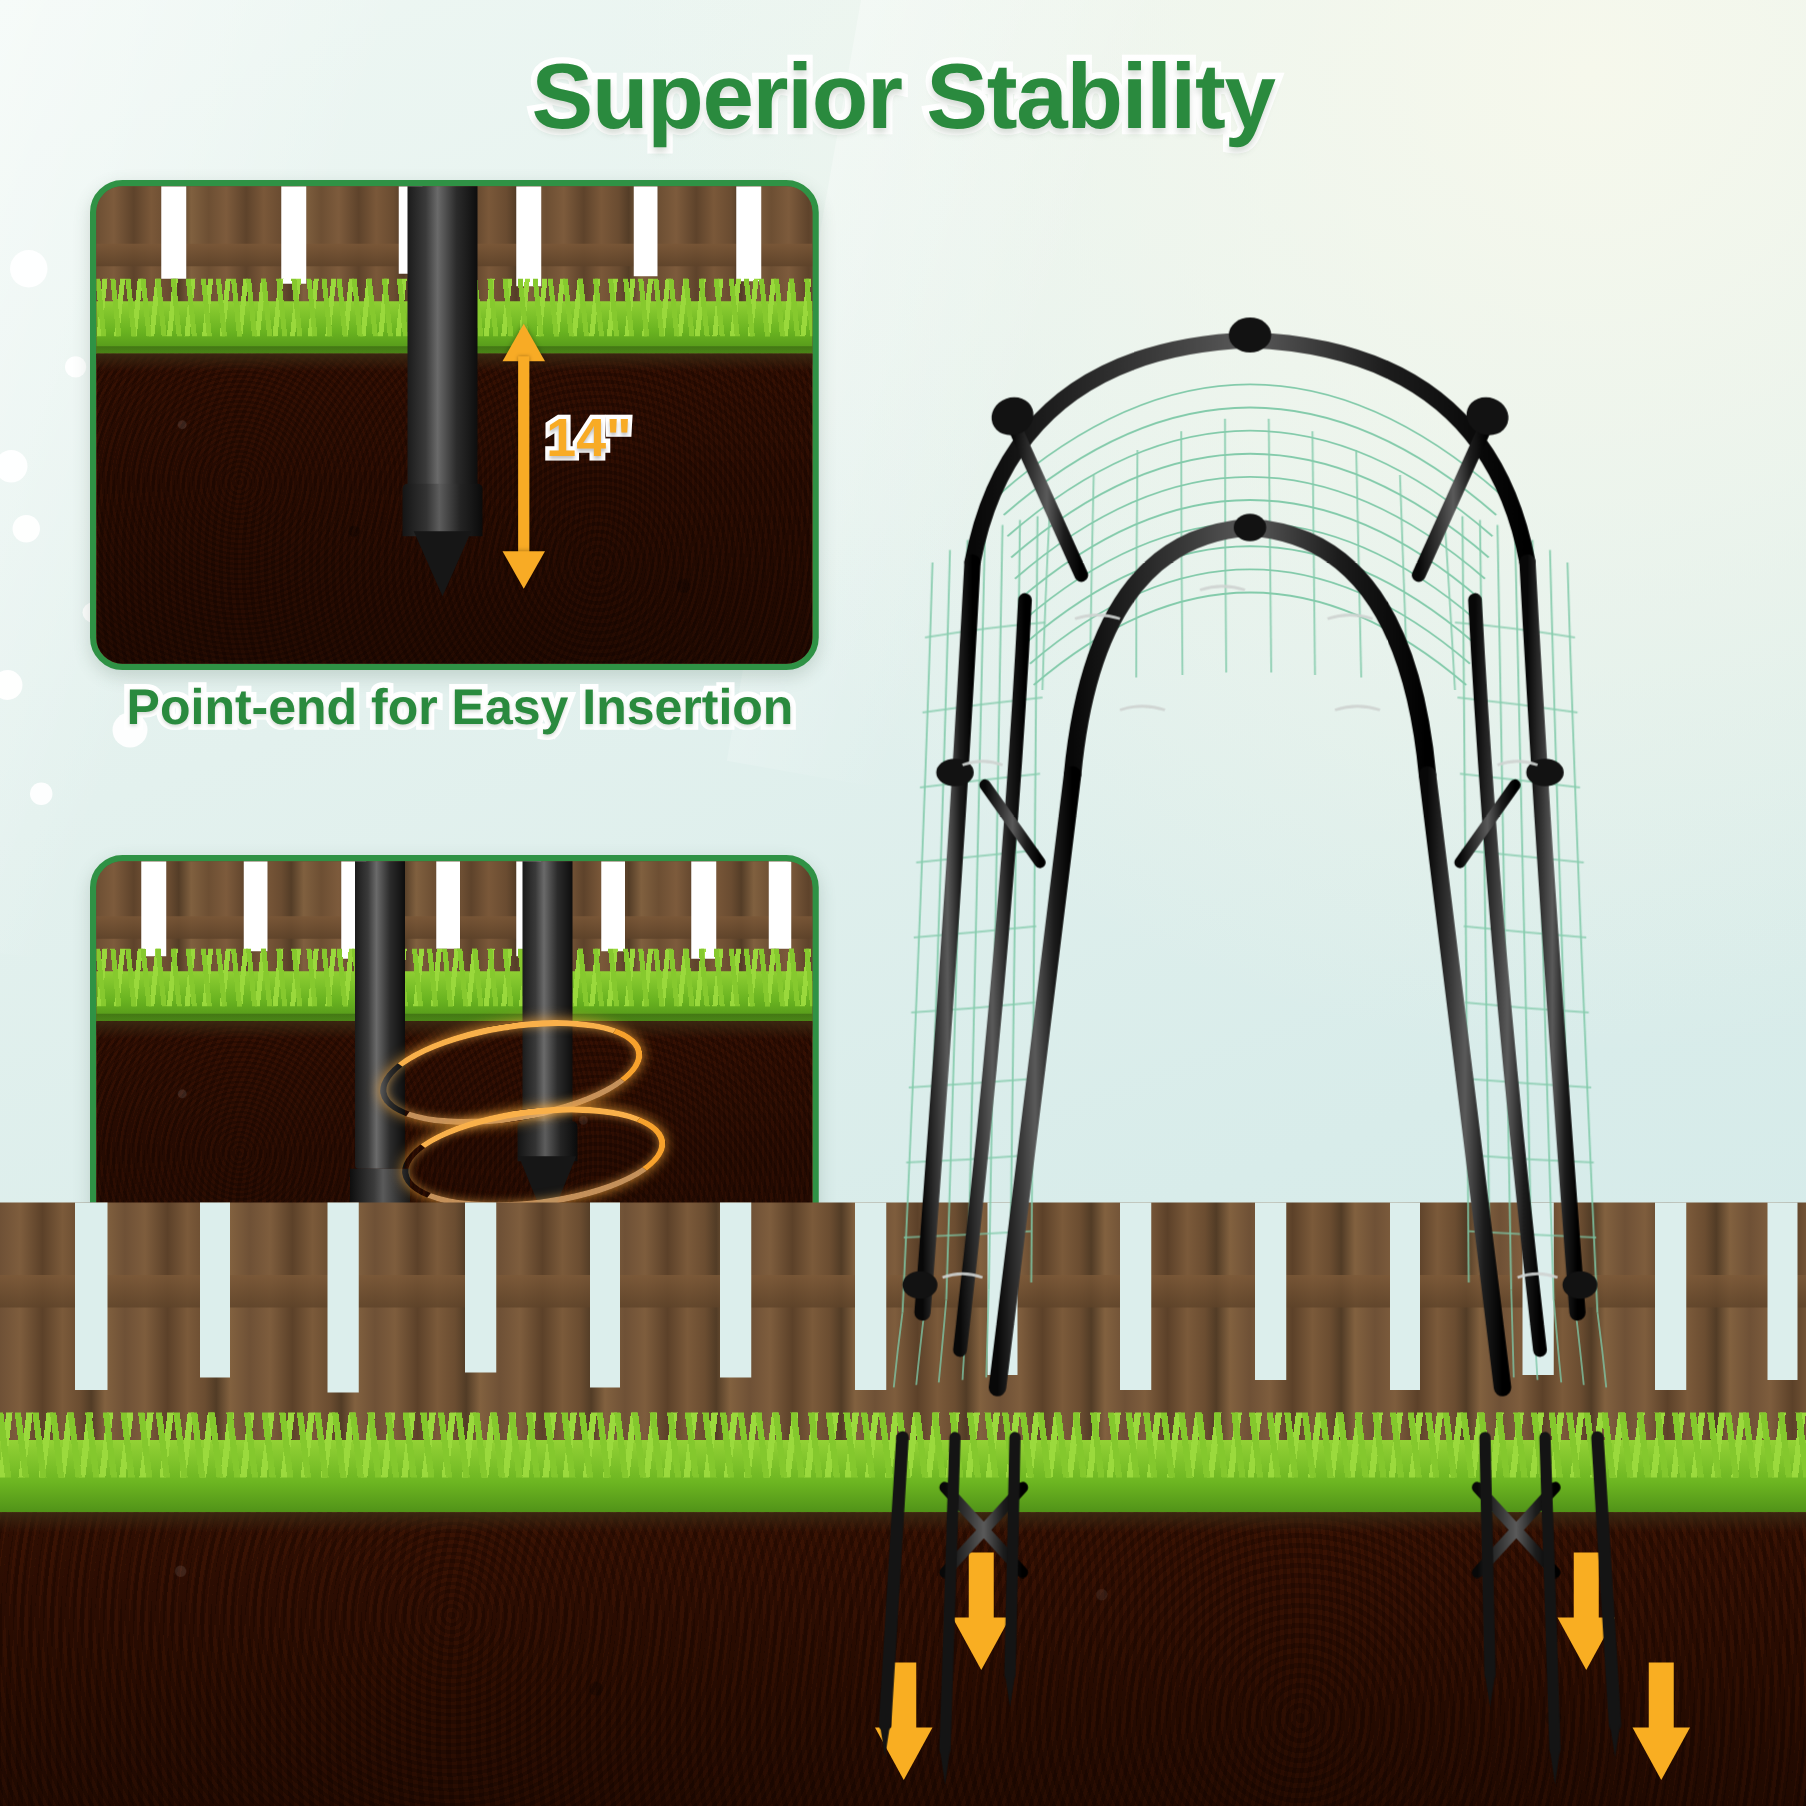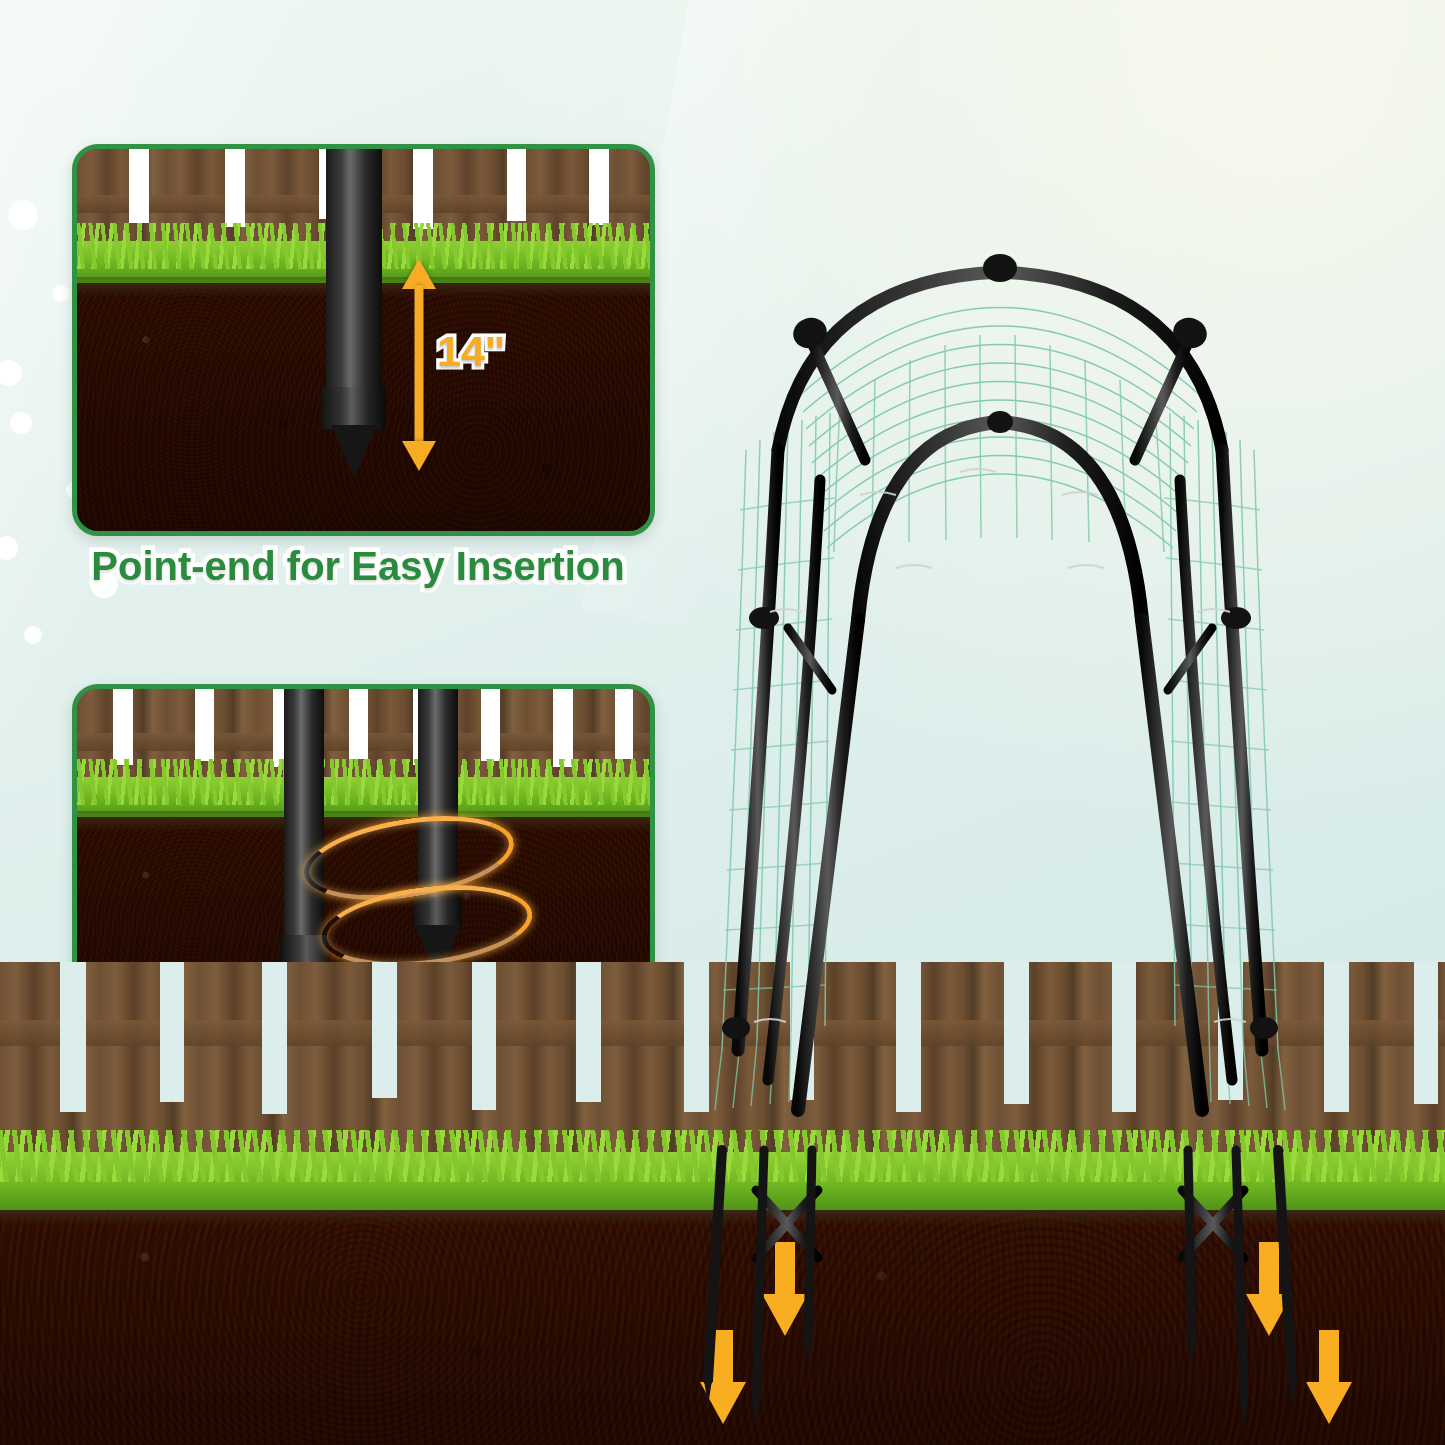--- a/index.html
+++ b/index.html
@@ -223,21 +223,21 @@
   }
   .cap-body{
     position:absolute; width:660px; text-align:center;
     font-size:35px; font-weight:bold; color:#3c3c3c;
     line-height:1.22;
     -webkit-text-stroke:8px #ffffff; paint-order:stroke fill;
     text-shadow:0 2px 3px rgba(110,130,110,.28);
   }
   .cap-body .note{ color:#f5b324; }
 
-  #cap1-head{ left:38px; top:544px;text-align:center; }
+  #cap1-head{ left:48px; top:544px;text-align:center; }
   #cap1-body{ left:28px; top:594px; }
   #cap2-head{ left:38px; top:1082px; }
   #cap2-body{ left:28px; top:1132px; }
 
   
   #bgfence{
     position:absolute; left:0; top:962px; width:1445px; height:196px;
     background:
       repeating-linear-gradient(90deg,
         #6f5136 0px, #7e5d3d 16px, #5c4129 34px, #7b5a3a 50px,
@@ -318,20 +318,21 @@
       <span style="left: 190px; top: 208px; width: 25px; height: 25px;"></span>
       <span style="left: 20px; top: 382px; width: 22px; height: 22px;"></span>
       <span style="left: 140px; top: 404px; width: 20px; height: 20px;"></span>
       <span style="left: 76px; top: 452px; width: 16px; height: 16px;"></span>
       <span style="left: 4px; top: 506px; width: 24px; height: 24px;"></span>
       <span style="left: 100px; top: 540px; width: 28px; height: 28px;"></span>
       <span style="left: 176px; top: 470px; width: 14px; height: 14px;"></span>
       <span style="left: 34px; top: 596px; width: 18px; height: 18px;"></span>
     </div>
 
+  <div id="title">Superior Stability</div>
 
   <div class="panel" id="panel1">
     <div class="scene">
 
       <div class="fence" style="height:108px">
         <div class="rail" style="top:46px"></div>
         <div class="gaps">
           <i style="left:52px;  width:20px; height:74px;"></i>
           <i style="left:148px; width:20px; height:78px;"></i>
           <i style="left:242px; width:19px; height:70px;"></i>

